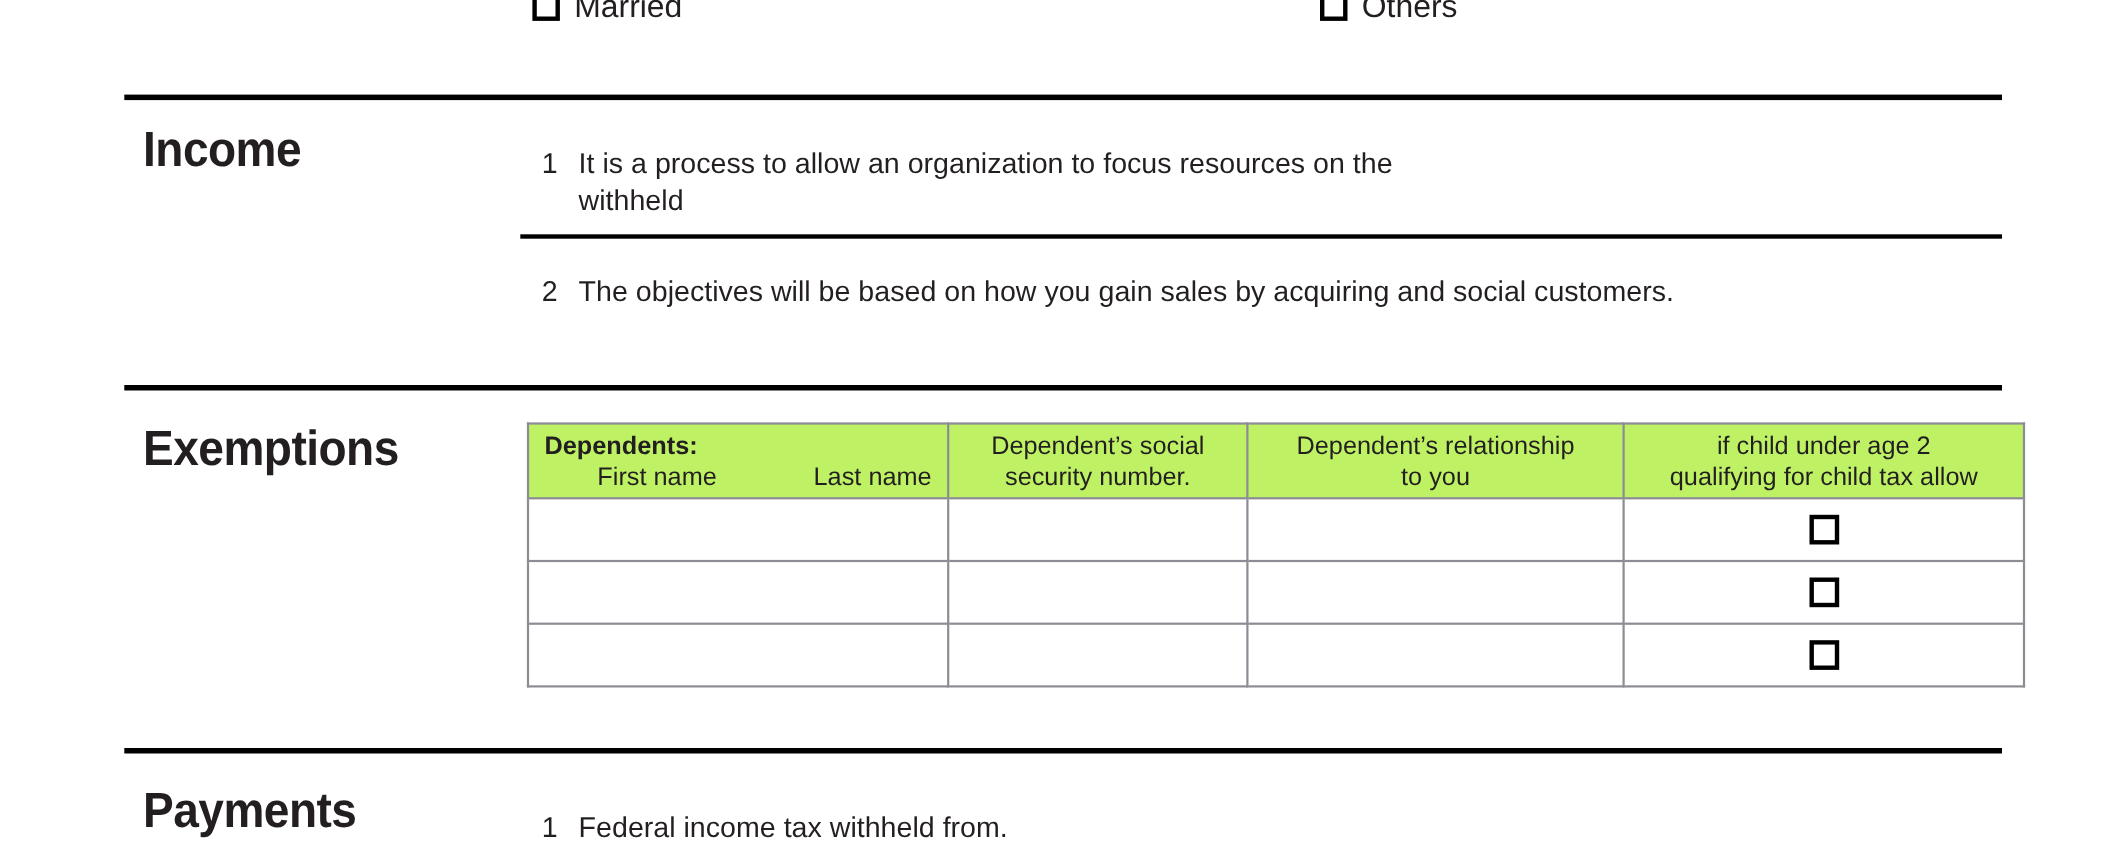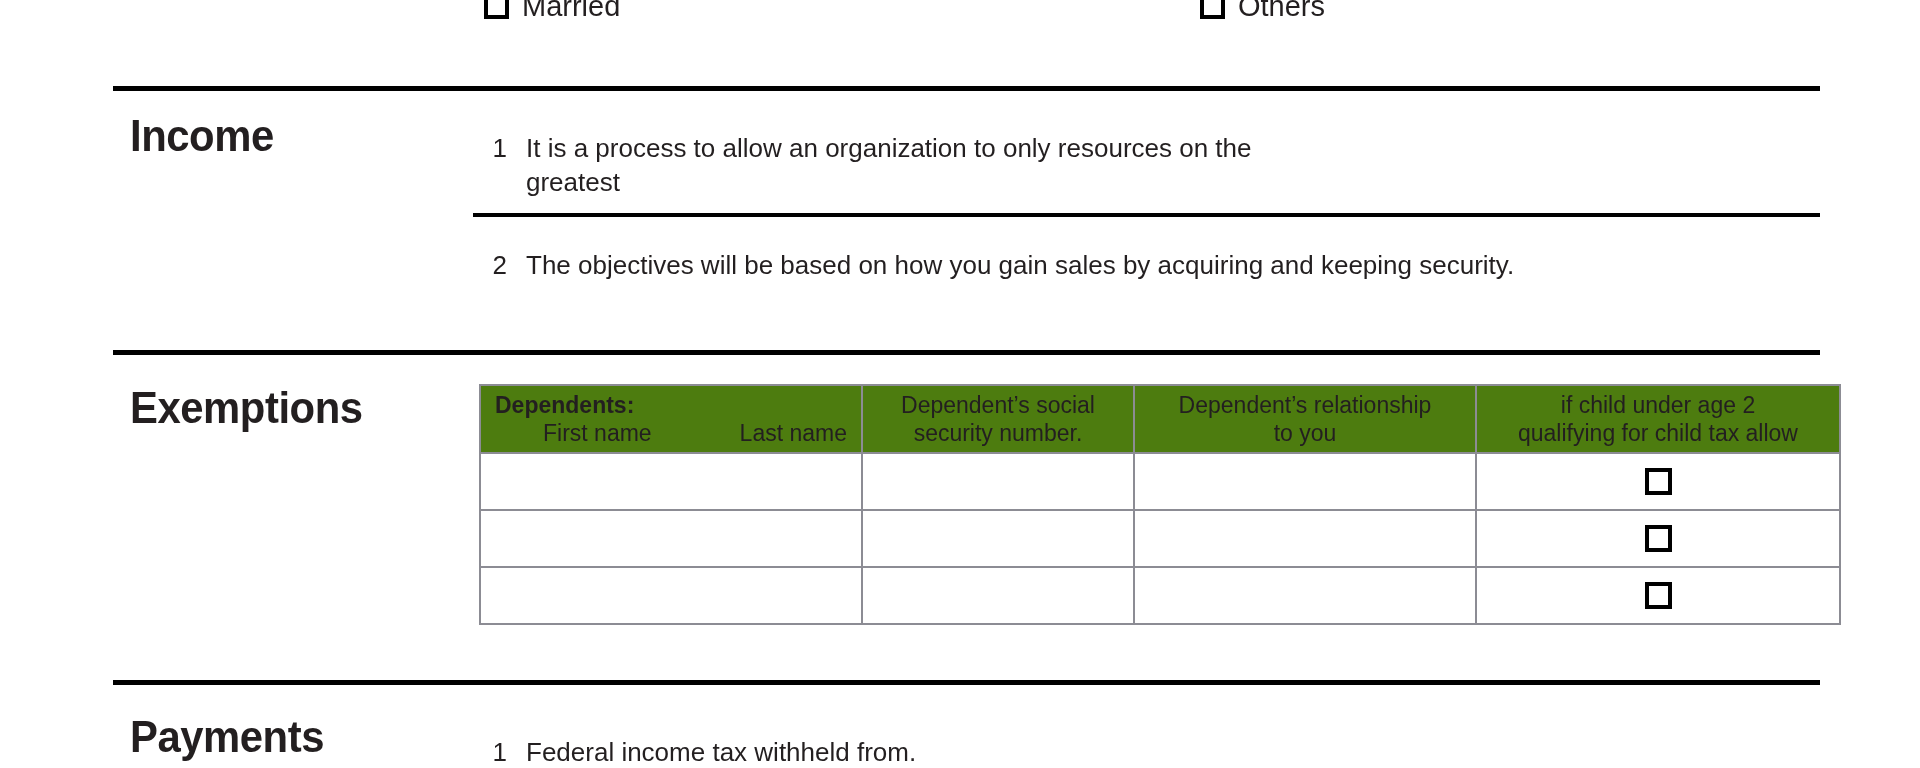--- a/index.html
+++ b/index.html
@@ -118,21 +118,21 @@
     table-layout: fixed;
     background: #fff;
   }
   .dep-table th,
   .dep-table td {
     border: 2px solid #8c8c94;
     padding: 0;
     vertical-align: middle;
   }
   .dep-table thead th {
-    background: #4d7c0f;
+    background: #bef264;
     height: 58px;
     font-weight: normal;
     font-size: 23px;
     line-height: 28px;
     color: #231f20;
     text-align: center;
     padding: 4px 6px;
   }
   .dep-table tbody td {
     height: 55px;
@@ -170,28 +170,28 @@
     <span class="cbox"></span>
     <span class="opt-label">Others</span>
   </div>
 
   <div class="rule-thick" style="left:113px; top:86px; width:1707px;"></div>
 
   <div class="section-label" style="left:130px; top:113px;">Income</div>
 
   <div class="line-item" style="left:473px; top:131px;">
     <span class="line-no">1</span>
-    <span class="line-text">It is a process to allow an organization to only resources on the greatest</span>
+    <span class="line-text">It is a process to allow an organization to focus resources on the withheld</span>
   </div>
 
   <div class="rule-thin" style="left:473px; top:213px; width:1347px;"></div>
 
   <div class="line-item" style="left:473px; top:248px;">
     <span class="line-no">2</span>
-    <span class="line-text wide">The objectives will be based on how you gain sales by acquiring and keeping security.</span>
+    <span class="line-text wide">The objectives will be based on how you gain sales by acquiring and social customers.</span>
   </div>
 
   <div class="rule-thick" style="left:113px; top:350px; width:1707px;"></div>
 
   <div class="section-label" style="left:130px; top:385px;">Exemptions</div>
 
   <table class="dep-table" style="left:479px; top:384px; width:1362px;">
     <colgroup>
       <col style="width:382px;">
       <col style="width:272px;">

